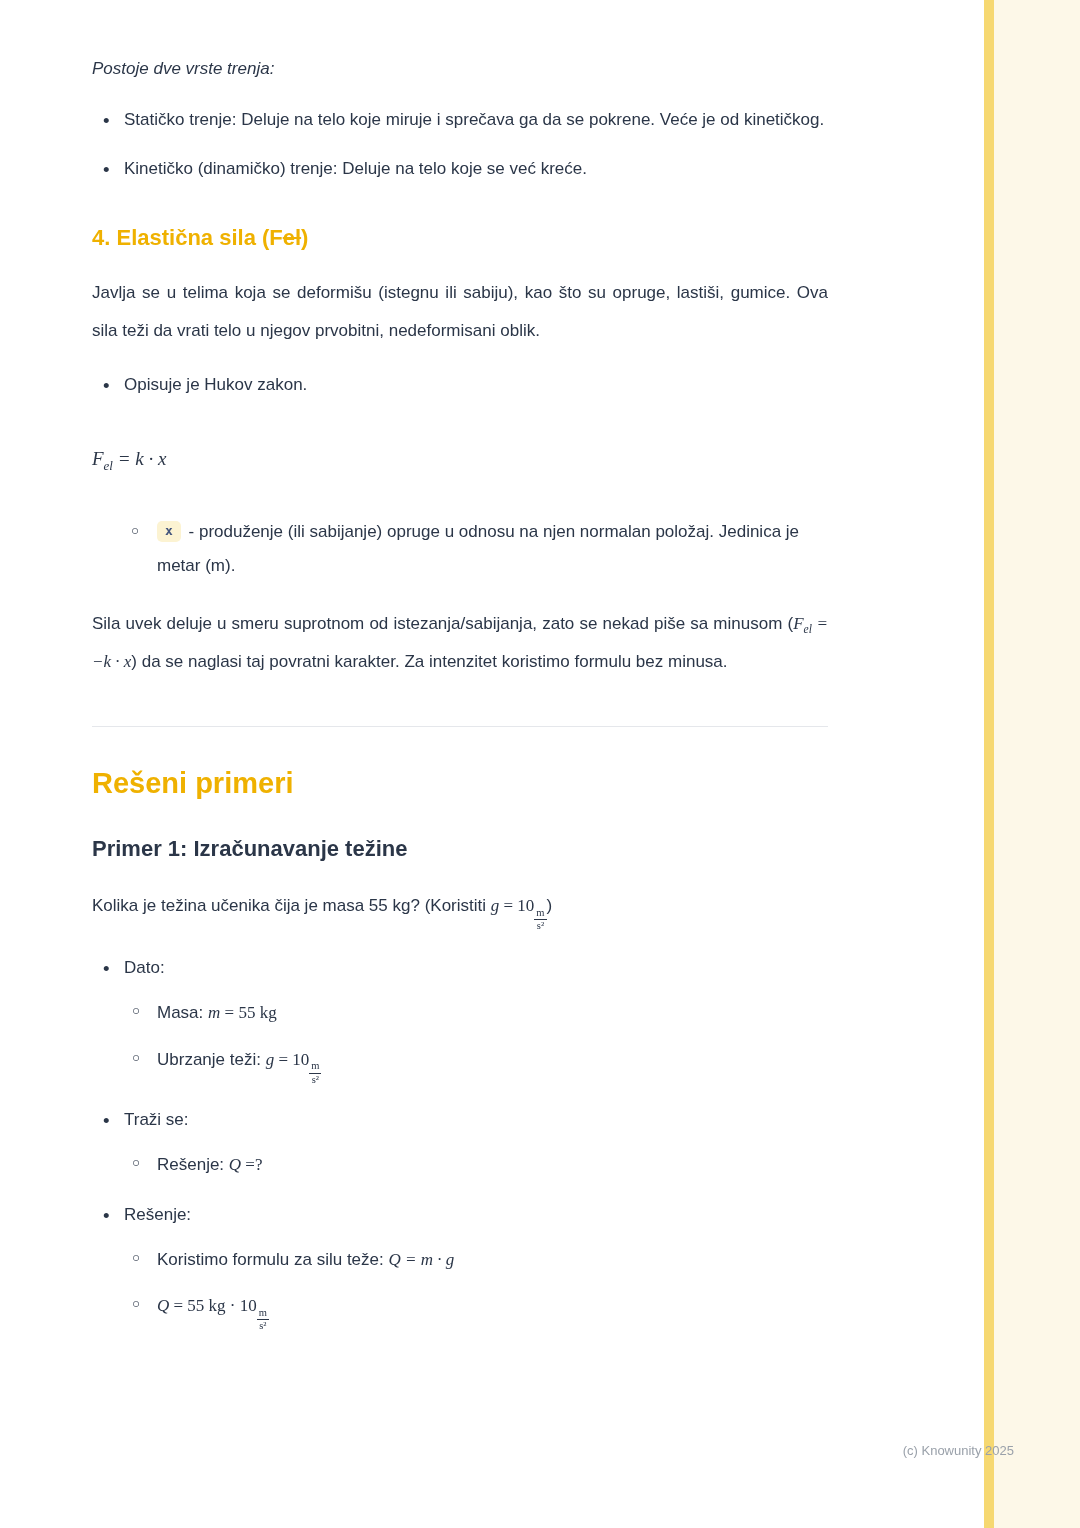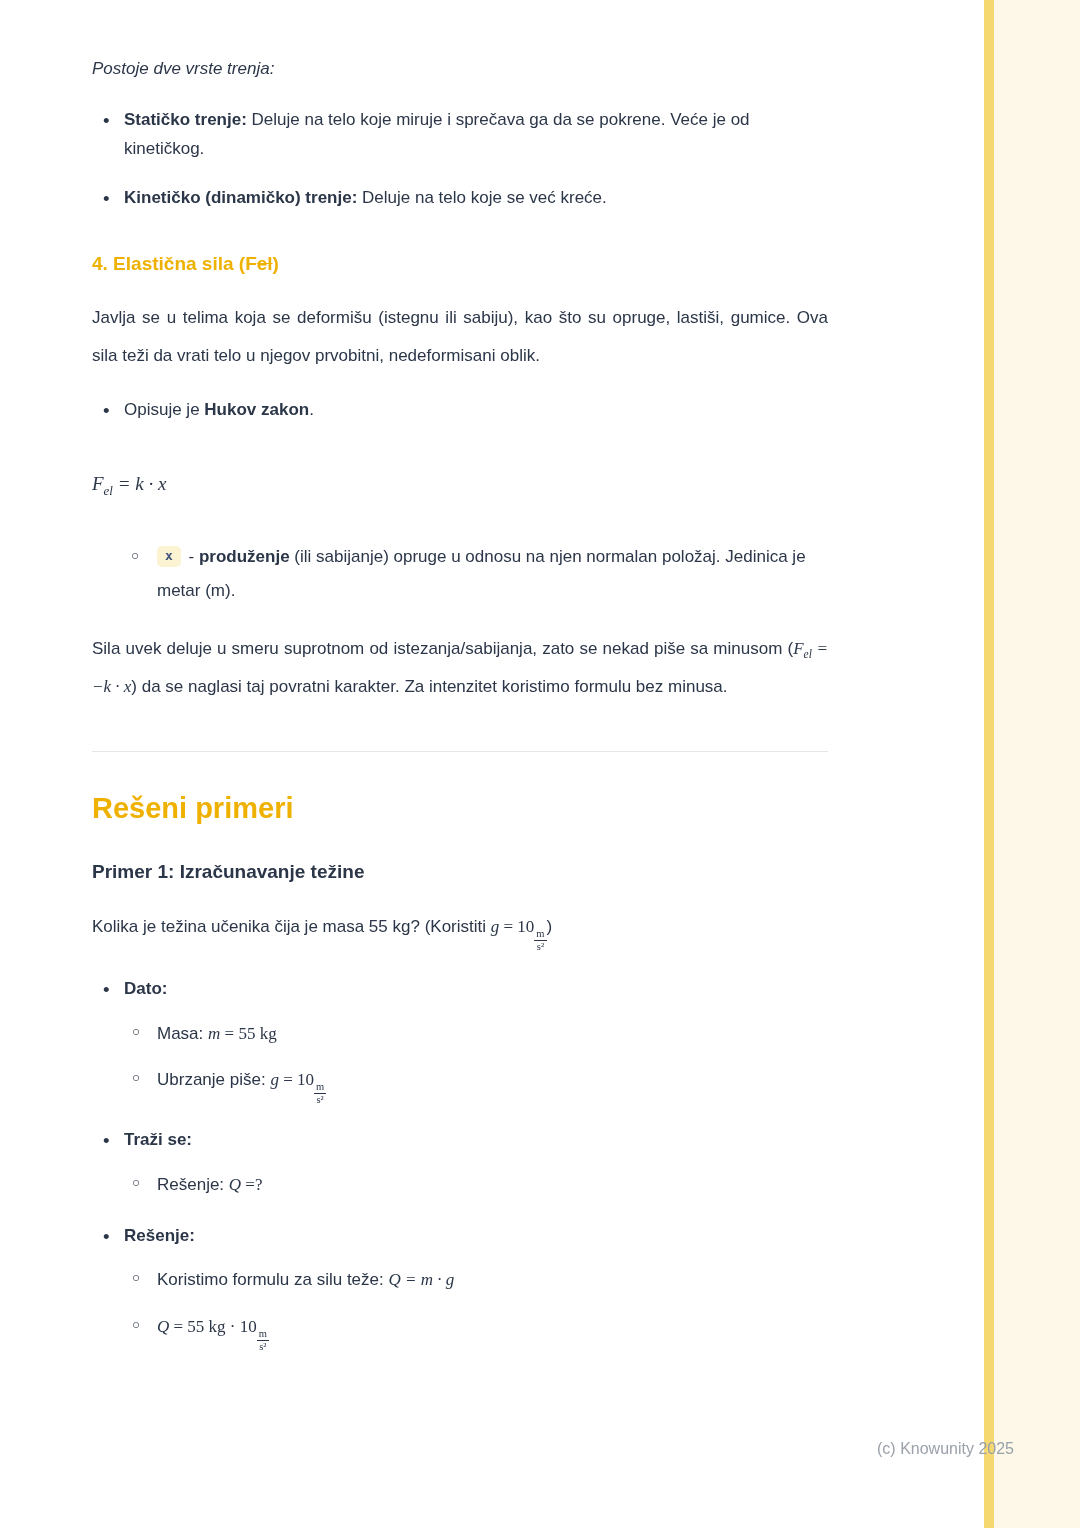--- a/index.html
+++ b/index.html
@@ -21,56 +21,56 @@
   }
   .edge{
     position:absolute;top:0;right:0;width:96px;height:1528px;
     background:var(--stripe_bg);border-left:10px solid var(--stripe_line);
   }
   .content{
     position:absolute;left:92px;top:0;width:736px;
     font-size:17px;line-height:1.75;
   }
   .lead{margin:54px 0 0;font-style:italic;}
-  .b{font-weight:700;margin-top:38px;}
+  .b{font-weight:400;margin-top:38px;}
   ul{list-style:none;margin:0;padding:0;}
   ul.l1{padding-left:32px;margin-top:22px;}
   ul.l1>li{position:relative;margin-top:20px;line-height:1.7;}
   ul.l1>li::before{content:"•";position:absolute;left:-21px;top:-1px;font-size:1.1em;}
   ul.l2{padding-left:33px;margin-top:10px;}
   ul.l2>li{position:relative;margin-top:14px;line-height:1.9;}
   ul.l2>li::before{content:"○";position:absolute;left:-25px;top:1px;font-size:0.8em;}
   ul.terms{padding-left:65px;margin-top:6px;}
   ul.terms>li{position:relative;margin-top:18px;line-height:2.0;}
   ul.terms>li::before{content:"○";position:absolute;left:-26px;top:2px;font-size:0.8em;}
-  h2{margin:40px 0 0;font-size:19px;font-weight:700;color:var(--accent);line-height:1.3;}
+  h2{margin:40px 0 0;font-size:22px;font-weight:700;color:var(--accent);line-height:1.3;}
   h2 .strike{text-decoration:line-through;}
   h1{margin:38px 0 0;font-size:29px;font-weight:700;color:var(--accent);line-height:1.25;}
-  h3{margin:32px 0 0;font-size:19px;font-weight:700;line-height:1.4;}
+  h3{margin:32px 0 0;font-size:22px;font-weight:700;line-height:1.4;}
   p.justified{text-align:justify;line-height:2.2;margin:22px 0 0;}
   p.plain{margin:26px 0 12px;line-height:1.9;}
   .formula-block{margin:42px 0 38px;text-align:left;font-size:19px;}
   .math{font-family:"Liberation Serif","DejaVu Serif",serif;}
   .mi{font-style:italic;}
   sub{font-size:0.68em;}
   .chip{
     display:inline-block;background:var(--chip_bg);color:var(--chip_text);
     font-family:"DejaVu Sans Mono","Liberation Mono",monospace;
     font-size:13px;font-weight:700;padding:2px 8px;border-radius:5px;
     margin-right:3px;vertical-align:2px;line-height:1.3;
   }
   hr.divider{border:none;border-top:1px solid var(--divider);margin:46px 0 0;}
   .frac{
     display:inline-flex;flex-direction:column;align-items:center;
     font-size:0.62em;line-height:1.15;vertical-align:-0.45em;
     font-family:"Liberation Serif","DejaVu Serif",serif;
   }
   .frac .fn{border-bottom:1px solid currentColor;padding:0 2px;}
   .watermark{
-    position:absolute;right:66px;bottom:70px;font-size:16px;
+    position:absolute;right:66px;bottom:70px;font-size:13px;
     color:var(--watermark);z-index:5;
   }
 </style>
 </head>
 <body>
 
 <div class="edge"></div>
 
 <div class="content">
 
@@ -123,21 +123,21 @@
   </p>
 
   <ul class="l1">
     <li>
       <span class="b">Dato:</span>
       <ul class="l2">
         <li>
           <span>Masa: </span><span class="math"><span class="mi">m</span><span> = 55 kg</span></span>
         </li>
         <li>
-          <span>Ubrzanje piše: </span><span class="math"><span class="mi">g</span><span> = 10</span><span class="frac">
+          <span>Ubrzanje teži: </span><span class="math"><span class="mi">g</span><span> = 10</span><span class="frac">
                 <span class="fn">m</span>
                 <span class="fd">s²</span>
               </span></span>
         </li>
       </ul>
     </li>
     <li>
       <span class="b">Traži se:</span>
       <ul class="l2">
         <li>

